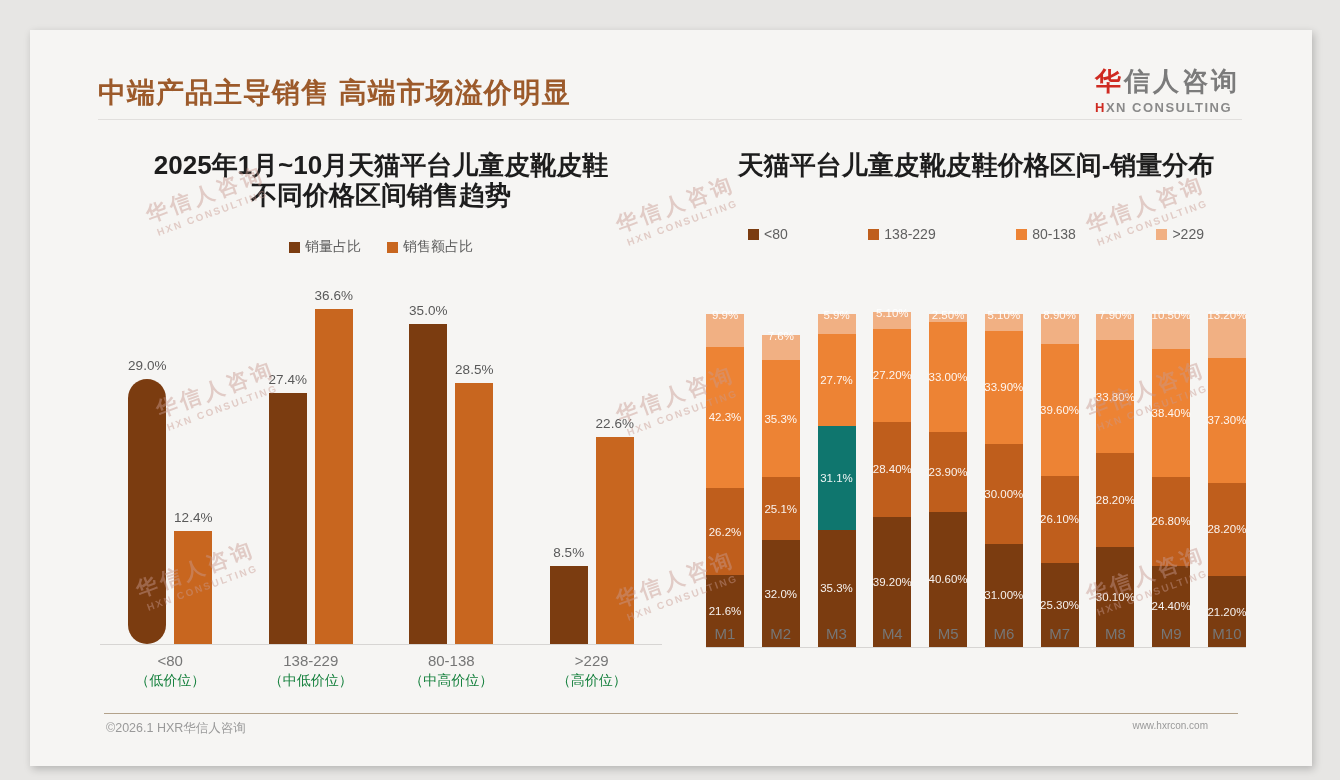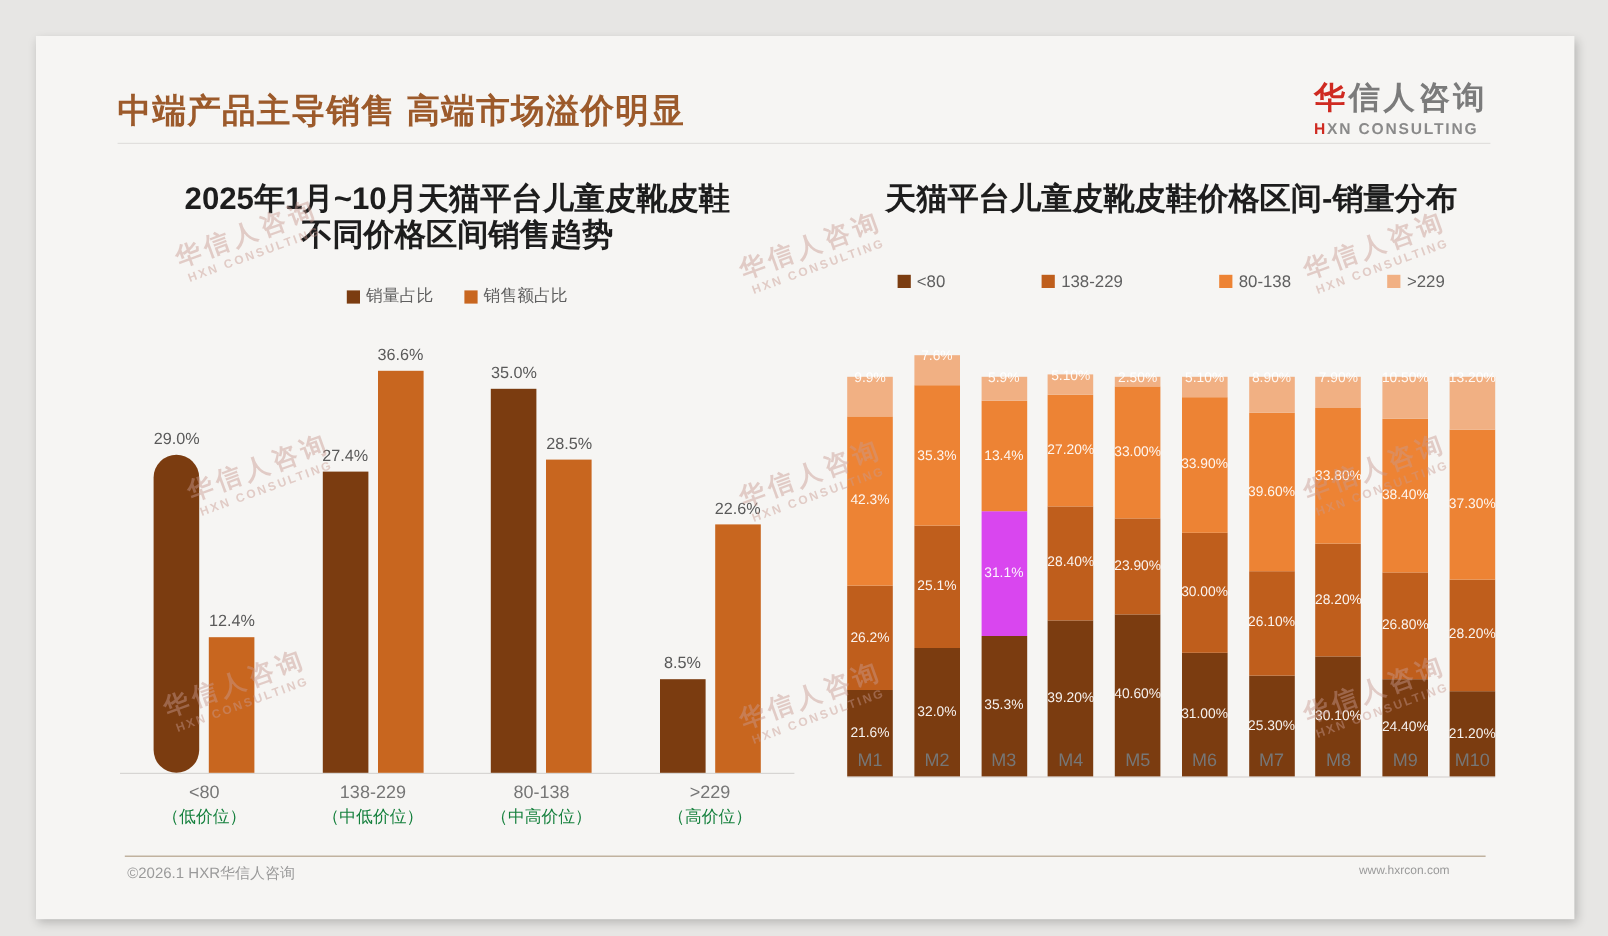--- a/index.html
+++ b/index.html
@@ -204,39 +204,39 @@
             <span class="rseg-label">42.3%</span>
           </div>
           <div class="rseg topseg" style="height: 33px; background: rgb(241, 176, 131);">
             <span class="rseg-label">9.9%</span>
           </div>
         </div>
         <div class="rcol">
           <div class="rseg" style="height: 106.6px; background: rgb(123, 60, 16);">
             <span class="rseg-label">32.0%</span>
           </div>
-          <div class="rseg" style="height: 102px; background: rgb(191, 94, 28);">
+          <div class="rseg" style="height: 63px; background: rgb(191, 94, 28);">
             <span class="rseg-label">25.1%</span>
           </div>
           <div class="rseg" style="height: 117.5px; background: rgb(237, 131, 52);">
             <span class="rseg-label">35.3%</span>
           </div>
           <div class="rseg topseg" style="height: 25.3px; background: rgb(241, 176, 131);">
             <span class="rseg-label">7.6%</span>
           </div>
         </div>
         <div class="rcol">
           <div class="rseg" style="height: 117.5px; background: rgb(123, 60, 16);">
             <span class="rseg-label">35.3%</span>
           </div>
-          <div class="rseg" style="height: 103.6px; background: #d946ef;">
+          <div class="rseg" style="height: 103.6px; background: #0f766e;">
             <span class="rseg-label">31.1%</span>
           </div>
           <div class="rseg" style="height: 92.2px; background: rgb(237, 131, 52);">
-            <span class="rseg-label">13.4%</span>
+            <span class="rseg-label">27.7%</span>
           </div>
           <div class="rseg topseg" style="height: 19.6px; background: rgb(241, 176, 131);">
             <span class="rseg-label">5.9%</span>
           </div>
         </div>
         <div class="rcol">
           <div class="rseg" style="height: 130.5px; background: rgb(123, 60, 16);">
             <span class="rseg-label">39.20%</span>
           </div>
           <div class="rseg" style="height: 94.6px; background: rgb(191, 94, 28);">

